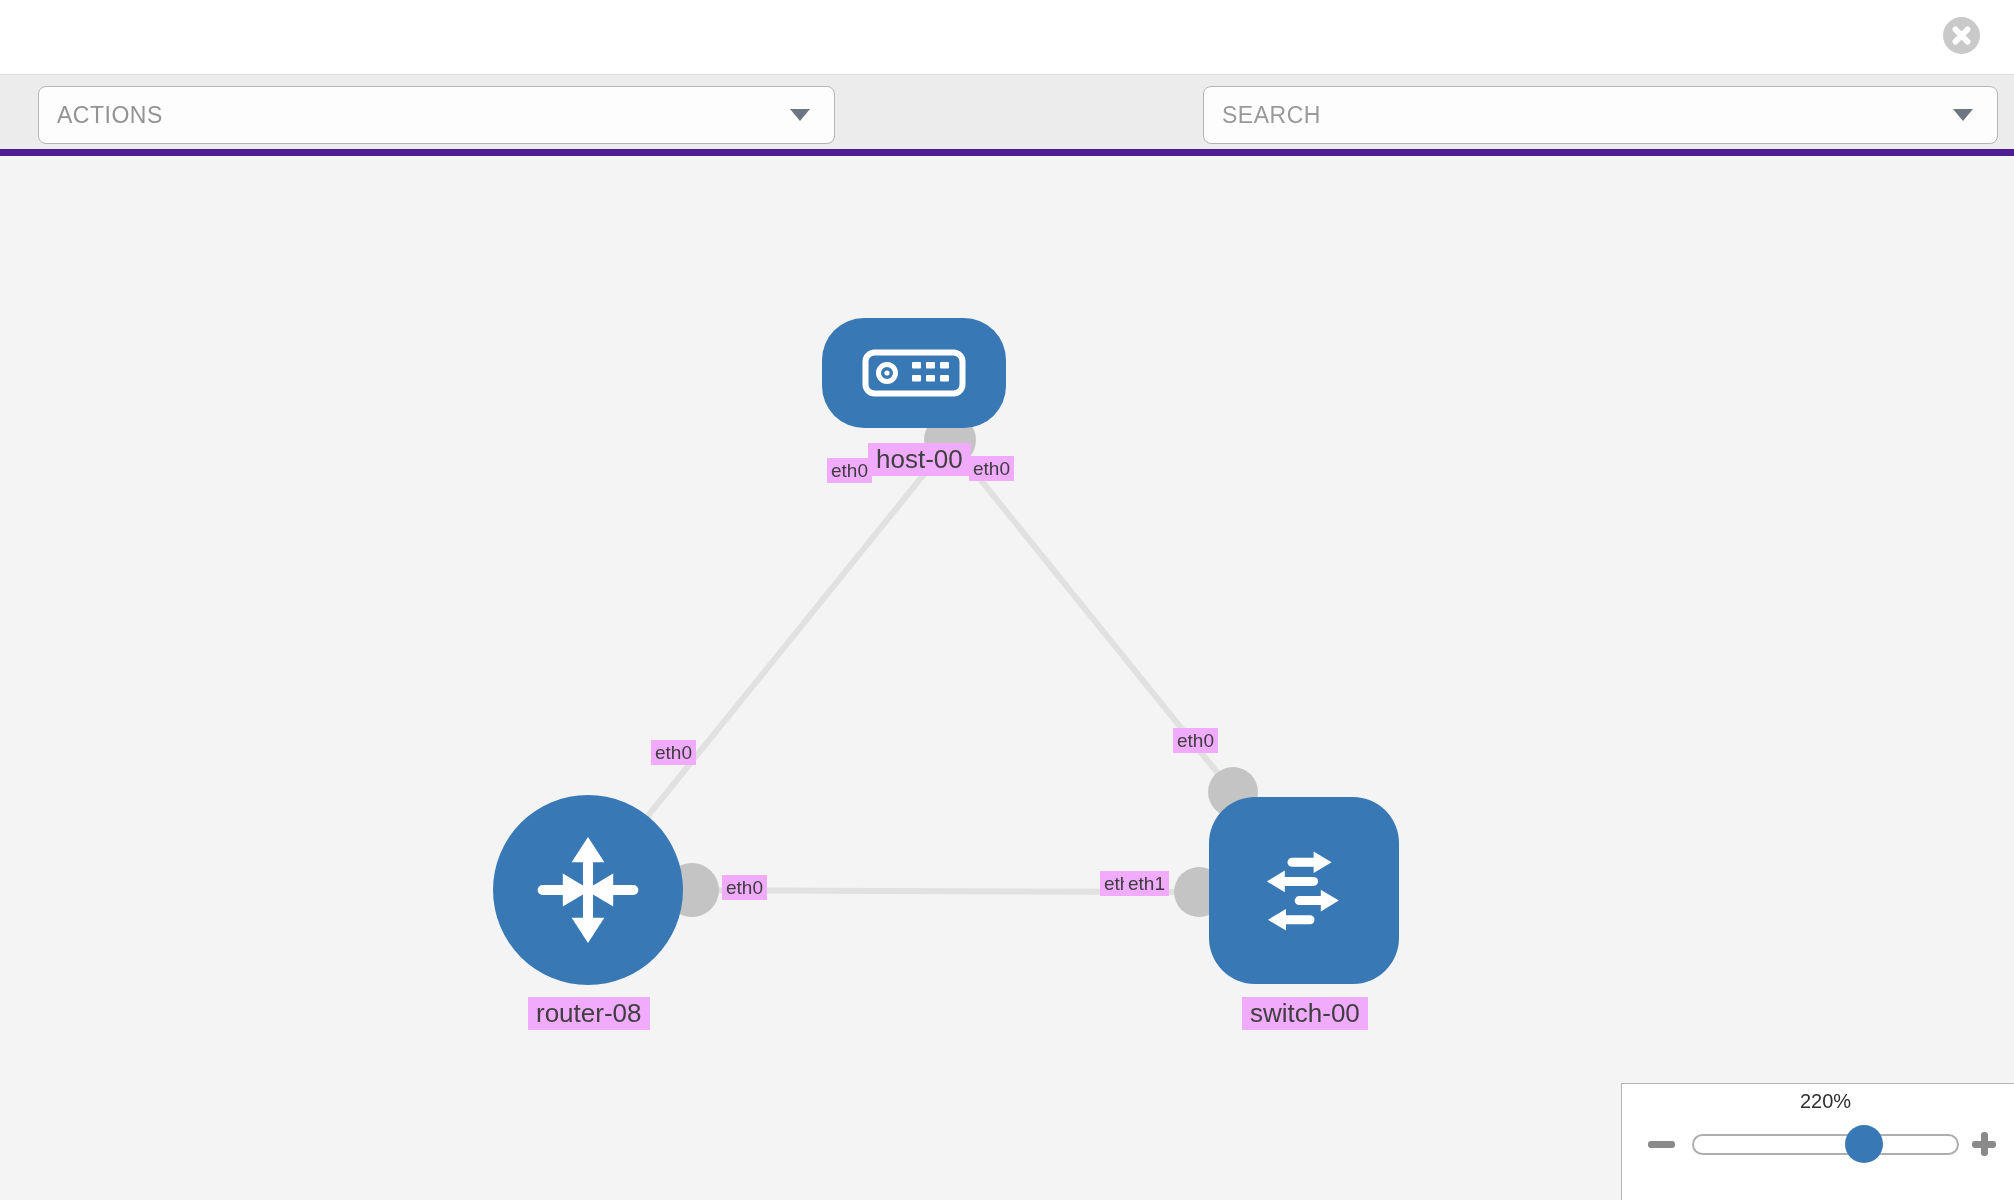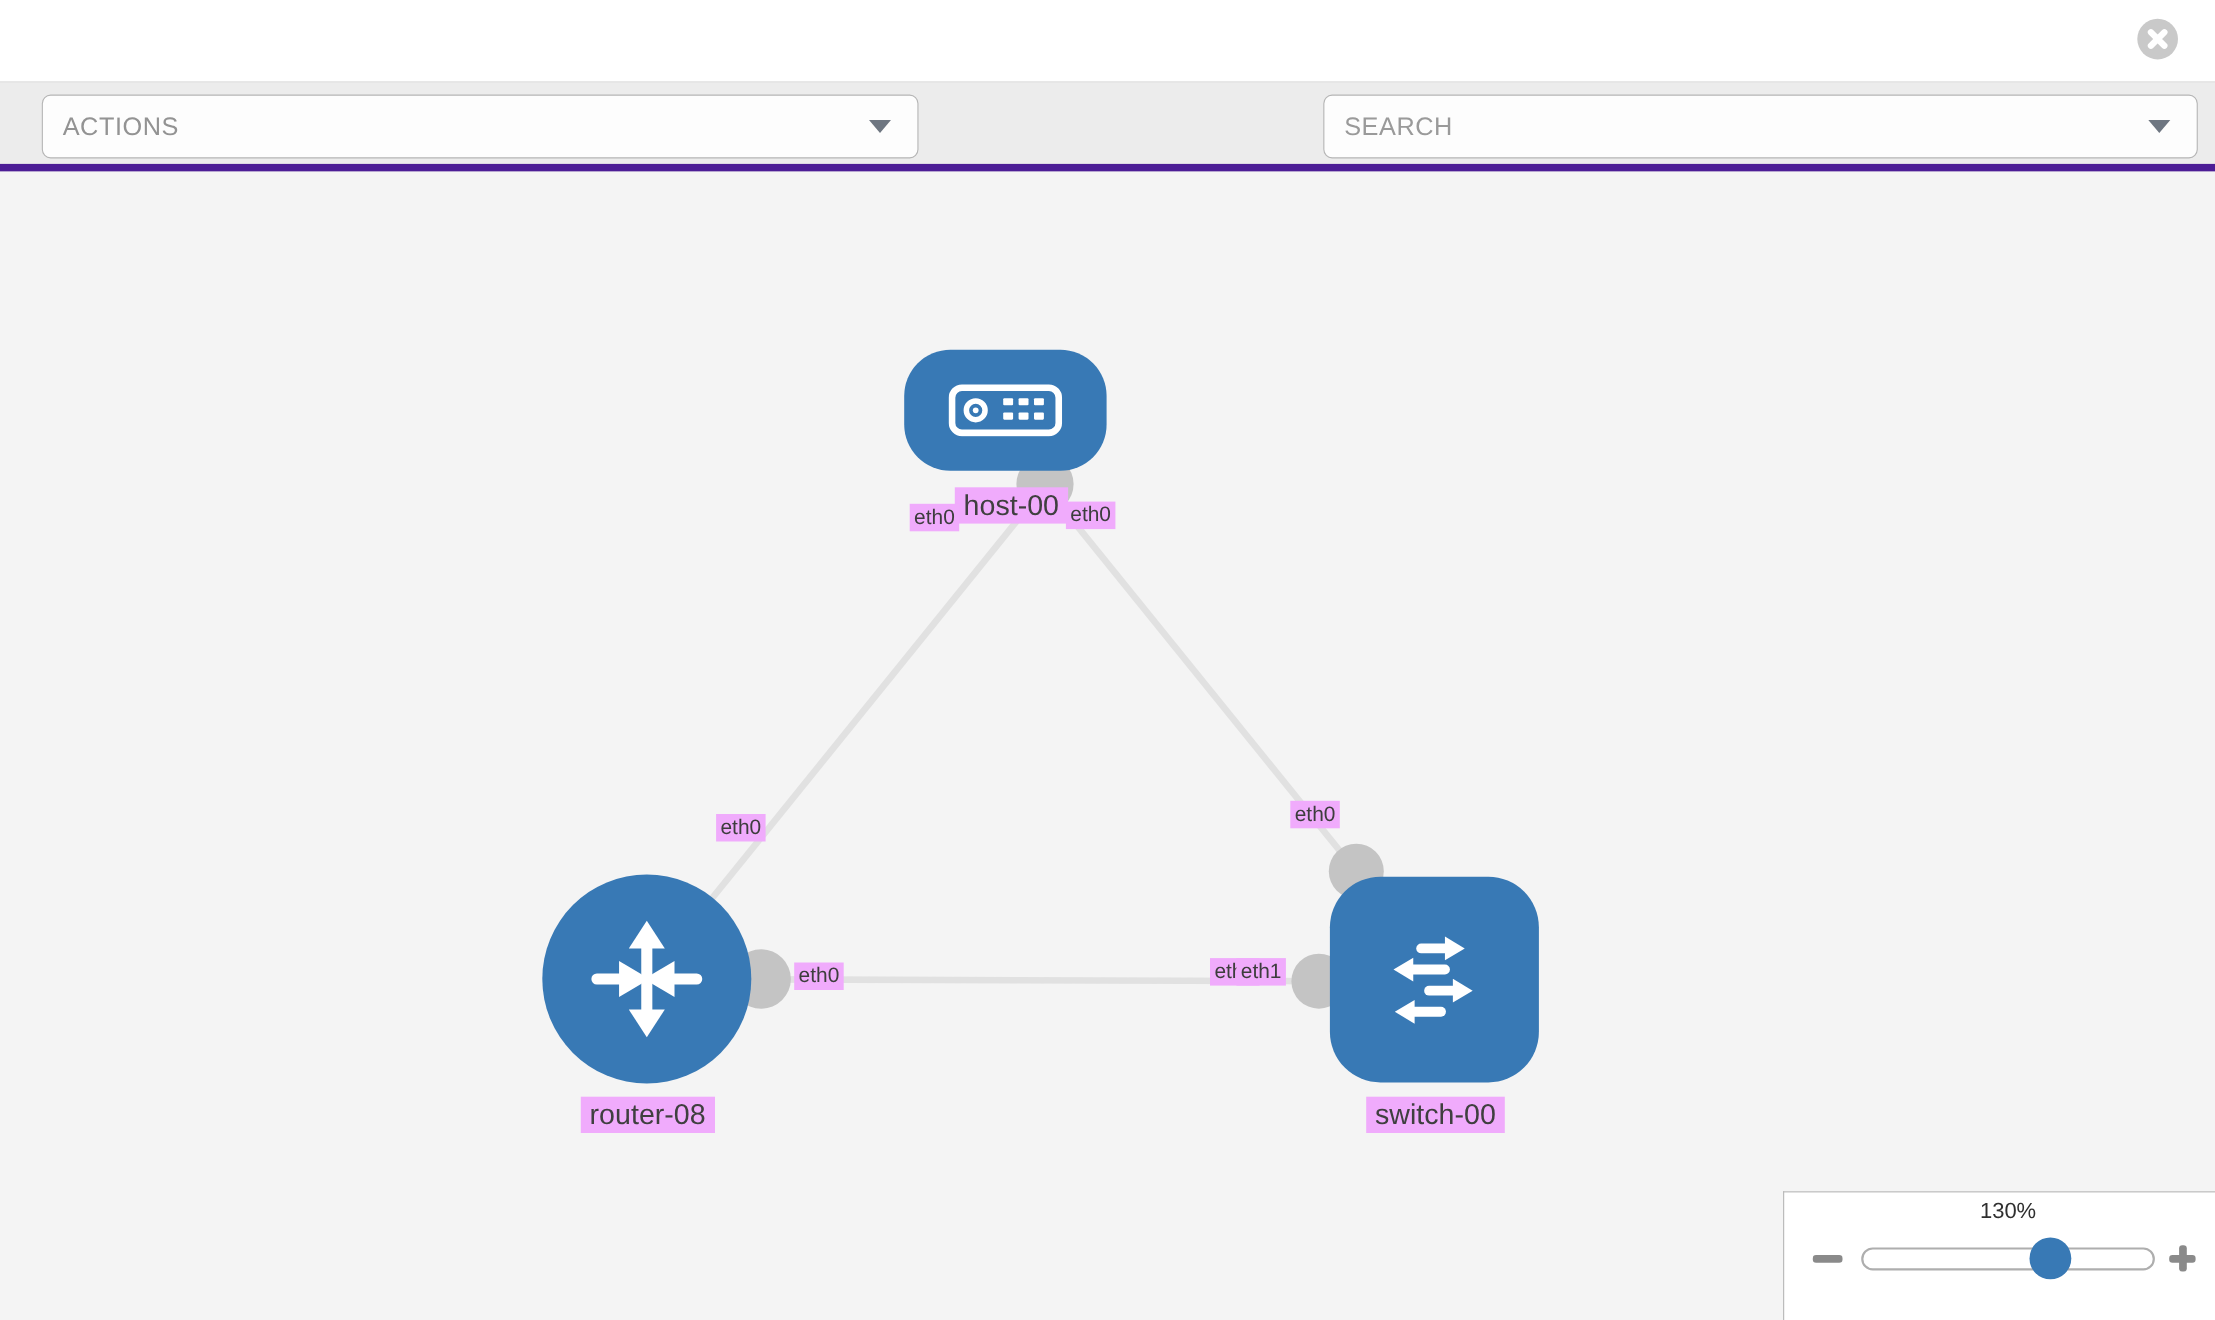--- a/index.html
+++ b/index.html
@@ -225,18 +225,18 @@
   <div class="chip" style="left:827px;  top:302px;">eth0</div>
   <div class="chip" style="left:969px;  top:300px;">eth0</div>
   <div class="chip" style="left:651px;  top:584px;">eth0</div>
   <div class="chip" style="left:1173px; top:572px;">eth0</div>
   <div class="chip" style="left:722px;  top:719px;">eth0</div>
   <div class="chip" style="left:1100px; top:715px;">eth0</div>
   <div class="chip chip-over" style="left:1124px; top:715px;">eth1</div>
 </div>
 
 <div class="zoom-panel">
-  <div class="zoom-value">130%</div>
+  <div class="zoom-value">220%</div>
   <div class="zoom-minus-bar"></div>
   <div class="zoom-track"></div>
   <div class="zoom-knob"></div>
   <div class="zoom-plus"></div>
 </div>
 
 </body></html>

